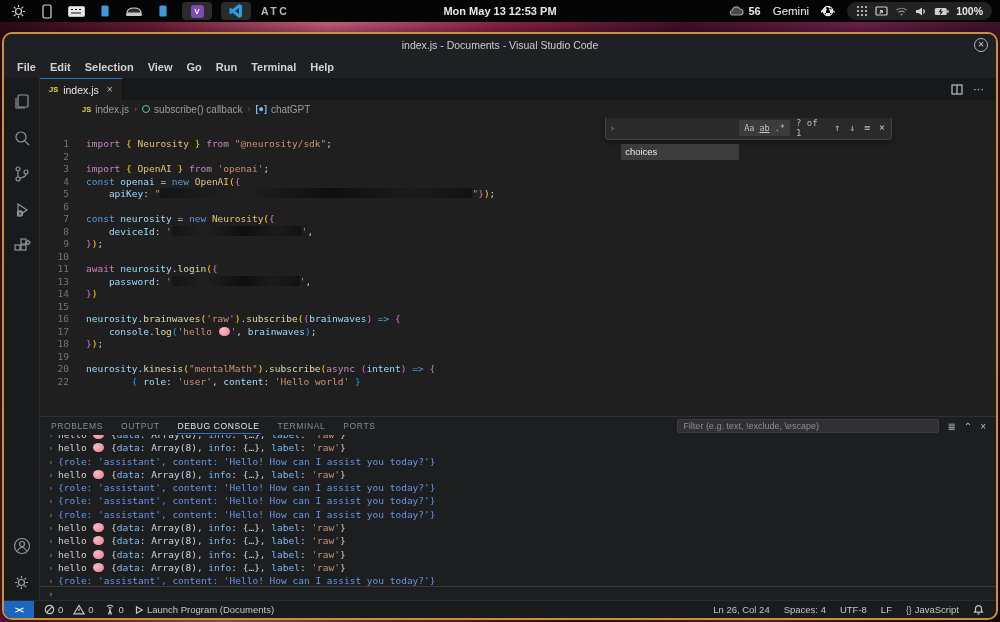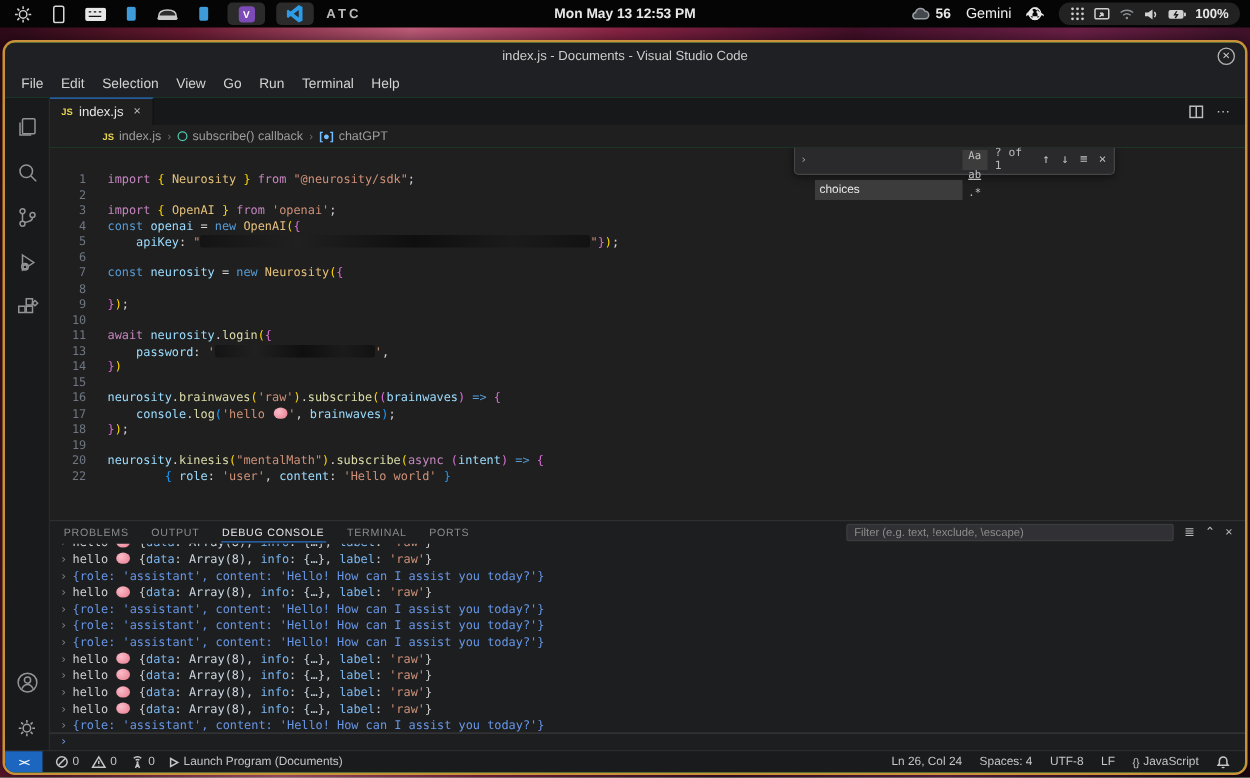--- a/index.html
+++ b/index.html
@@ -24,21 +24,21 @@
   .tb-batt-label { font-weight:bold; font-size:10.5px; }
   .ic { display:inline-flex; align-items:center; justify-content:center; }
   
   .window { position:absolute; top:32px; left:2px; right:2px; bottom:2px;
     border:2px solid #c8913a; border-radius:10px; background:#15803d; overflow:hidden;
     display:flex; flex-direction:column; box-shadow:0 0 14px rgba(0,0,0,.6); z-index:10;}
   .titlebar { height:22px; background:#1f2023; display:flex; align-items:center; justify-content:center;
     color:#cccccc; font-size:10.5px; position:relative; flex:0 0 auto;}
   .win-close { position:absolute; right:8px; top:4px; width:14px; height:14px; border-radius:50%;
     border:1.2px solid #b5b5b5; color:#c9c9c9; font-size:8px; line-height:11px; text-align:center; cursor:pointer;}
-  .menubar { height:22px; background:#1f2023; display:flex; align-items:center; padding-left:6px; flex:0 0 auto;}
+  .menubar { height:22px; background:#1f2023; display:flex; align-items:center; padding-left:6px; flex:0 0 auto;font-weight:bold;}
   .menu-item { color:#d2d2d2; font-size:11px; padding:2px 7px; border-radius:4px; }
   .main { flex:1; display:flex; min-height:0; }
   
   .activitybar { width:36px; background:#191a1c; border-right:1px solid #2a2a2a; display:flex; flex-direction:column; align-items:center; padding-top:6px; flex:0 0 auto;}
   .act-icon { width:32px; height:36px; display:flex; align-items:center; justify-content:center; opacity:.75;}
   .act-spacer { flex:1; }
   
   .edcol { flex:1; display:flex; flex-direction:column; min-width:0; }
   .tabrow { height:22px; background:#17181a; display:flex; align-items:stretch; flex:0 0 auto;}
   .tab { display:flex; align-items:center; gap:5px; padding:0 9px; background:#1f1f1f; border-top:1px solid #2a72c8;
@@ -64,21 +64,21 @@
     background:linear-gradient(90deg,#141414,#202020 25%,#0f0f0f 55%,#1b1b1b 80%,#121212); }
   .brain { display:inline-block; width:11px; height:9px; vertical-align:-1px; margin:0 1px;
     background:radial-gradient(circle at 35% 35%, #f9bcca, #ee8e9e 70%, #d97484); border-radius:50% 50% 46% 46%;}
   
   .findw { position:absolute; top:-2px; right:104px; height:24px; background:#2a2a2d; border:1px solid #454545;
     border-top:none; border-radius:0 0 4px 4px; display:flex; align-items:center; padding:0 6px 0 4px; gap:6px;
     box-shadow:0 2px 6px rgba(0,0,0,.4); font-size:10px; color:#c5c5c5;}
   .findw .fchev { color:#9a9a9a; font-size:9px; }
   .find-input { width:118px; height:16px; background:#3c3c3c; border:none; color:#e8e8e8;
     font-size:9.5px; padding:0 4px; outline:none; font-family:"Liberation Sans",sans-serif;margin-top:48px;}
-  .find-togglebox { display:flex; align-items:center; gap:5px; background:#3c3c3c; height:16px; padding:0 5px; margin-left:-6px;flex-direction:column;}
+  .find-togglebox { display:flex; align-items:center; gap:5px; background:#3c3c3c; height:16px; padding:0 5px; margin-left:-6px;}
   .ftog { font-size:8.5px; color:#c0c0c0;}
   .ftog.u { text-decoration:underline;}
   .fcount { font-size:9px; color:#bababa; width:32px;}
   .fbtn { color:#bfbfbf; font-size:10px;}
   
   .panel { height:184px; border-top:1px solid #2f2f2f; background:#1d1e20; display:flex; flex-direction:column; flex:0 0 auto;}
   .panel-head { height:18px; display:flex; align-items:center; padding:0 10px; gap:0; flex:0 0 auto;}
   .ptab { font-size:8.5px; letter-spacing:.6px; color:#8b8b8b; padding:2px 1px; }
   .ptab.active { color:#e6e6e6; border-bottom:1px solid #2a72c8;}
   .panel-head-right { margin-left:auto; display:flex; align-items:center; gap:8px;}
@@ -348,21 +348,21 @@
 
       <div class="editor">
         <div class="code-lines" id="code-lines">
             <div class="code-row"><span class="gutter">1</span><span class="codetext"><span class="kw">import </span><span class="b1">{ </span><span class="cls">Neurosity</span><span class="b1"> }</span><span class="kw"> from </span><span class="str">"@neurosity/sdk"</span><span class="pun">;</span></span></div>
             <div class="code-row"><span class="gutter">2</span><span class="codetext"></span></div>
             <div class="code-row"><span class="gutter">3</span><span class="codetext"><span class="kw">import </span><span class="b1">{ </span><span class="cls">OpenAI</span><span class="b1"> }</span><span class="kw"> from </span><span class="str">'openai'</span><span class="pun">;</span></span></div>
             <div class="code-row"><span class="gutter">4</span><span class="codetext"><span class="kw2">const </span><span class="vr">openai</span><span class="pun"> = </span><span class="kw2">new </span><span class="cls">OpenAI</span><span class="b1">(</span><span class="b2">{</span></span></div>
             <div class="code-row"><span class="gutter">5</span><span class="codetext"><span class="pun">    </span><span class="vr">apiKey</span><span class="pun">: </span><span class="str">"</span><span class="redact" style="width: 312px;"></span><span class="str">"</span><span class="b2">}</span><span class="b1">)</span><span class="pun">;</span></span></div>
             <div class="code-row"><span class="gutter">6</span><span class="codetext"></span></div>
             <div class="code-row"><span class="gutter">7</span><span class="codetext"><span class="kw2">const </span><span class="vr">neurosity</span><span class="pun"> = </span><span class="kw2">new </span><span class="cls">Neurosity</span><span class="b1">(</span><span class="b2">{</span></span></div>
-            <div class="code-row"><span class="gutter">8</span></div>
+            <div class="code-row"><span class="gutter">8</span><span class="codetext"><span class="pun">    </span><span class="vr">deviceId</span><span class="pun">: </span><span class="str">'</span><span class="redact" style="width: 130px;"></span><span class="str">'</span><span class="pun">,</span></span></div>
             <div class="code-row"><span class="gutter">9</span><span class="codetext"><span class="b2">}</span><span class="b1">)</span><span class="pun">;</span></span></div>
             <div class="code-row"><span class="gutter">10</span><span class="codetext"></span></div>
             <div class="code-row"><span class="gutter">11</span><span class="codetext"><span class="kw">await </span><span class="vr">neurosity</span><span class="pun">.</span><span class="fn">login</span><span class="b1">(</span><span class="b2">{</span></span></div>
             <div class="code-row"><span class="gutter">13</span><span class="codetext"><span class="pun">    </span><span class="vr">password</span><span class="pun">: </span><span class="str">'</span><span class="redact" style="width: 128px;"></span><span class="str">'</span><span class="pun">,</span></span></div>
             <div class="code-row"><span class="gutter">14</span><span class="codetext"><span class="b2">}</span><span class="b1">)</span></span></div>
             <div class="code-row"><span class="gutter">15</span><span class="codetext"></span></div>
             <div class="code-row"><span class="gutter">16</span><span class="codetext"><span class="vr">neurosity</span><span class="pun">.</span><span class="fn">brainwaves</span><span class="b1">(</span><span class="str">'raw'</span><span class="b1">)</span><span class="pun">.</span><span class="fn">subscribe</span><span class="b1">(</span><span class="b2">(</span><span class="vr">brainwaves</span><span class="b2">)</span><span class="pun"> </span><span class="kw2">=&gt;</span><span class="pun"> </span><span class="b2">{</span></span></div>
             <div class="code-row"><span class="gutter">17</span><span class="codetext"><span class="pun">    </span><span class="vr">console</span><span class="pun">.</span><span class="fn">log</span><span class="b3">(</span><span class="str">'hello </span><span class="brain"></span><span class="str">'</span><span class="pun">, </span><span class="vr">brainwaves</span><span class="b3">)</span><span class="pun">;</span></span></div>
             <div class="code-row"><span class="gutter">18</span><span class="codetext"><span class="b2">}</span><span class="b1">)</span><span class="pun">;</span></span></div>
             <div class="code-row"><span class="gutter">19</span><span class="codetext"></span></div>

